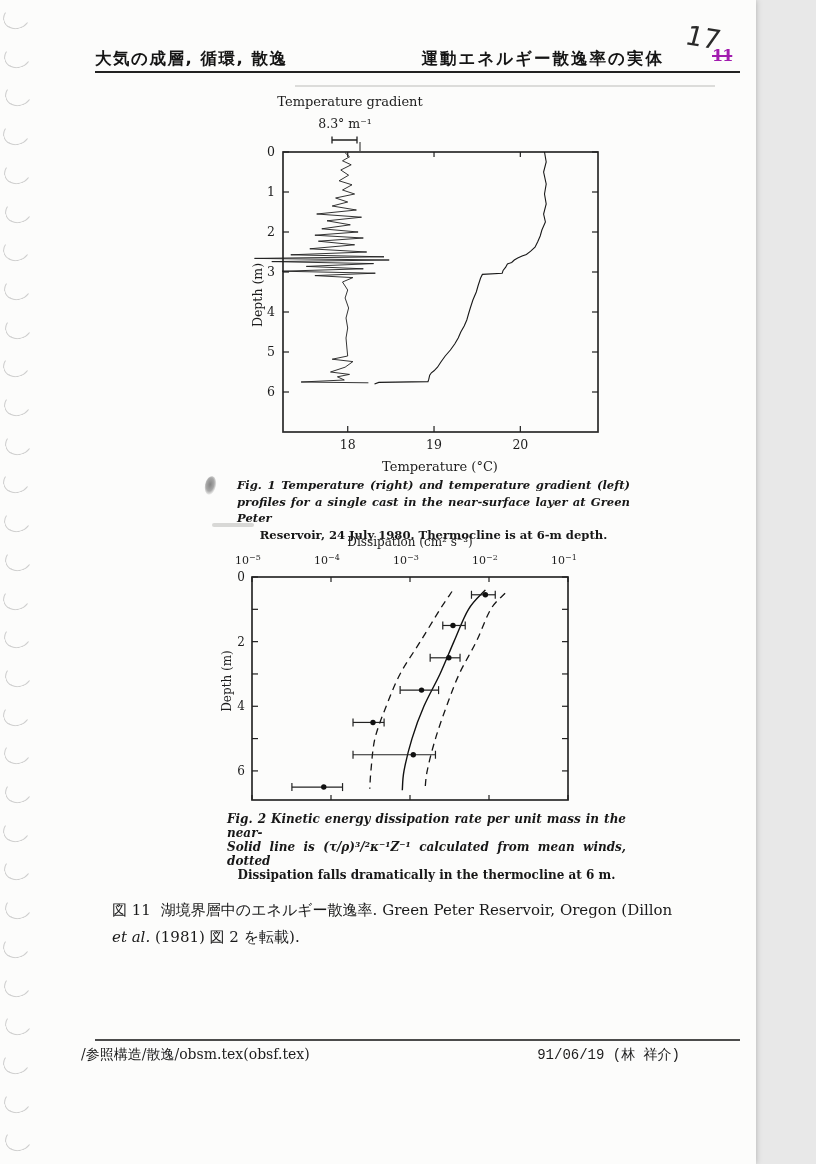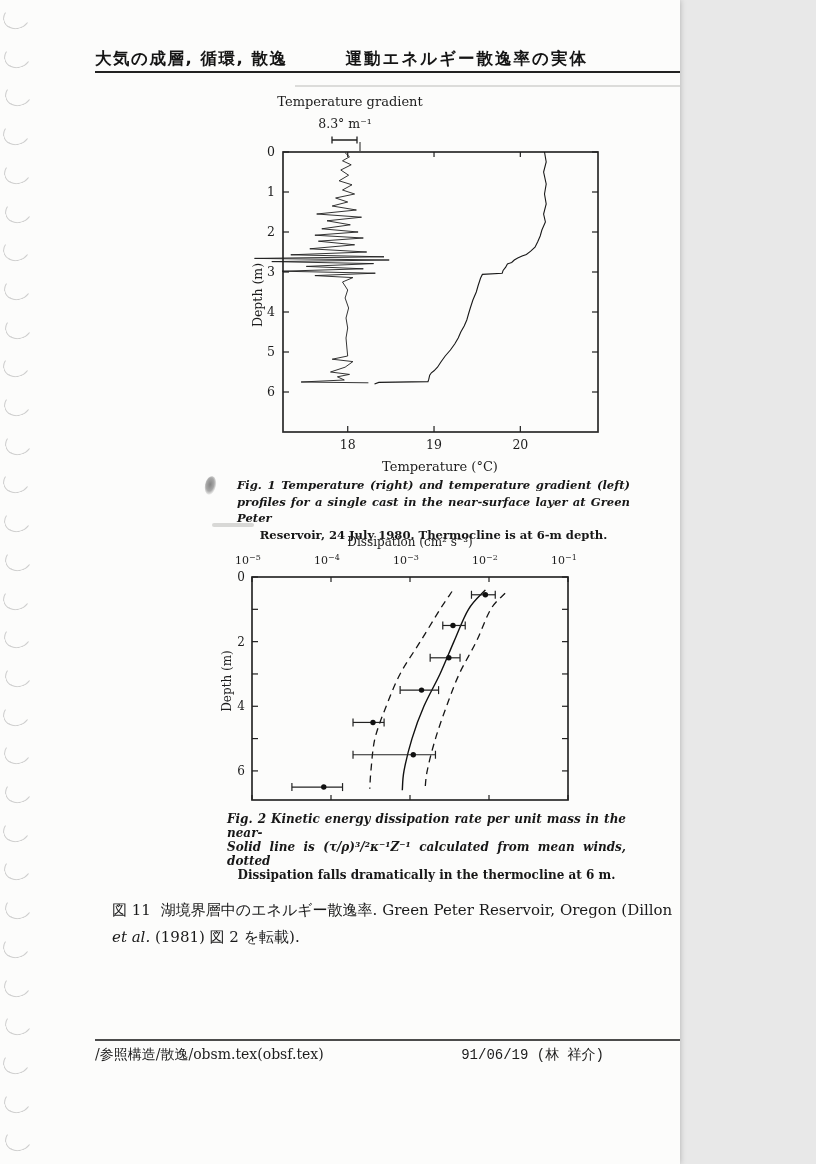--- a/index.html
+++ b/index.html
@@ -1,17 +1,17 @@
 <!DOCTYPE html>
 <html><head>
 <meta charset="utf-8">
 <style>
   html,body{margin:0;padding:0;background:#e8e8e8;}
   .page{
-    position:relative;width:680px;height:1164px;background:#fcfcfb;
+    position:relative;width:756px;height:1164px;background:#fcfcfb;
     font-family:"DejaVu Serif", serif;color:#1b1b1b;overflow:hidden;
     box-shadow:0 0 6px rgba(0,0,0,.25);
   }
   
   .hole{
     position:absolute;width:25px;height:21px;border:1.6px solid #c3c3c3;
     border-radius:50%;border-top-color:transparent;border-right-color:transparent;
     transform:rotate(-14deg);opacity:.8;
   }
   
@@ -47,21 +47,21 @@
   .cap2{left:227px;top:812px;width:399px;font-size:12px;line-height:14px;}
   .cap .jl{text-align:justify;text-align-last:justify;font-style:italic;}
   .cap .cl{text-align:left;text-align-last:center;}
   
   .jpcap{position:absolute;left:112px;top:897px;width:640px;font-size:15px;line-height:27px;color:#191919;}
   .jpcap .lbl{margin-right:10px;}
   .jpcap .l2{}
   
   .frule{position:absolute;left:95px;top:1039px;width:645px;height:1.8px;background:#4c4c4c;}
   .ftext{position:absolute;top:1046px;font-size:14px;color:#1d1d1d;}
-  .fleft{left:95px;}
+  .fleft{left:81px;}
   .fright{right:76px;font-family:Liberation Mono, monospace;}
 </style>
 </head>
 <body>
 
 <div class="page">
 
   <div id="holes">
       <div class="hole" style="left: 3px; top: 6px;"></div>
       <div class="hole" style="left: 4px; top: 44.7px;"></div>

